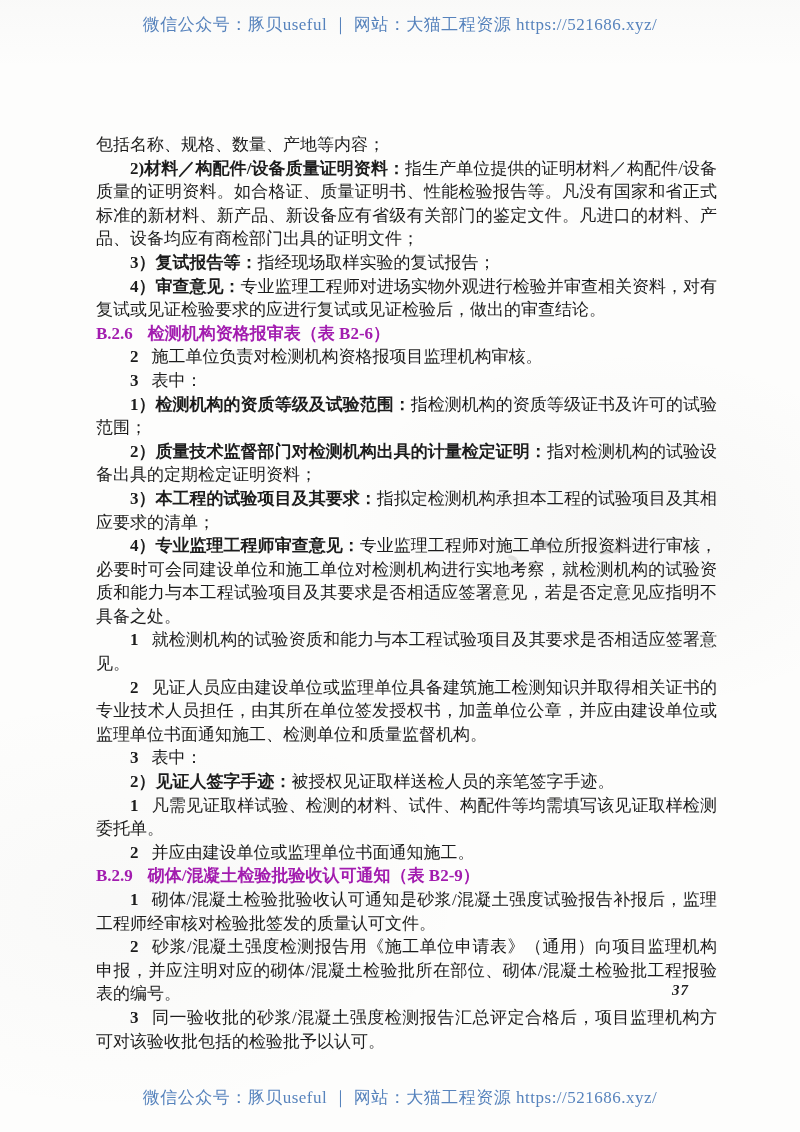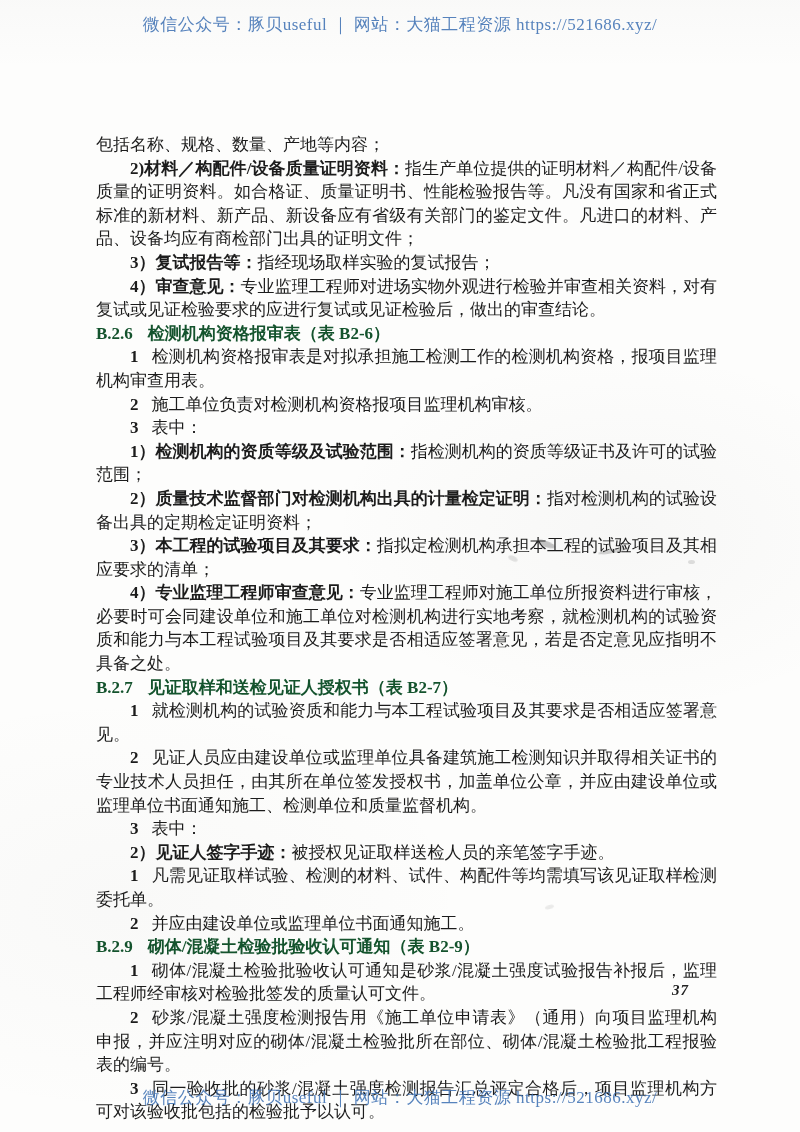--- a/index.html
+++ b/index.html
@@ -41,21 +41,21 @@
     width: 621px;
   }
   .para {
     margin: 0;
     font-size: 17px;
     line-height: 23.6px;
     color: #1c1c1c;
     text-align: justify;
   }
   .para.indent { text-indent: 2em; }
-  .para.heading { font-weight: bold; color: #14532d; }
+  .para.heading { font-weight: bold; color: #a21caf; }
   .heading-number { margin-right: 15px; }
   .item-number { font-weight: bold; margin-right: 13px; }
   .para-lead { font-weight: bold; }
   .page-number {
     position: absolute;
     left: 672px;
     top: 982px;
     font-size: 15px;
     font-weight: bold;
     color: #222;
@@ -75,28 +75,26 @@
 <div class="page">
 
   <div class="watermark top" style="color: rgb(69, 118, 182);">微信公众号：豚贝useful ｜ 网站：大猫工程资源 https://521686.xyz/</div>
 
   <div class="content">
       <p class="para"><span class="para-text">包括名称、规格、数量、产地等内容；</span></p>
       <p class="para indent"><span class="para-lead">2)材料／构配件/设备质量证明资料：</span><span class="para-text">指生产单位提供的证明材料／构配件/设备质量的证明资料。如合格证、质量证明书、性能检验报告等。凡没有国家和省正式标准的新材料、新产品、新设备应有省级有关部门的鉴定文件。凡进口的材料、产品、设备均应有商检部门出具的证明文件；</span></p>
       <p class="para indent"><span class="para-lead">3）复试报告等：</span><span class="para-text">指经现场取样实验的复试报告；</span></p>
       <p class="para indent"><span class="para-lead">4）审查意见：</span><span class="para-text">专业监理工程师对进场实物外观进行检验并审查相关资料，对有复试或见证检验要求的应进行复试或见证检验后，做出的审查结论。</span></p>
       <p class="para heading"><span class="heading-number">B.2.6</span><span class="heading-title">检测机构资格报审表（表 B2-6）</span></p>
-      <p class="para indent"><span class="item-number">1</span><span class="item-text">检测机构资格报审表是对拟承担施工检测工作的检测机构资格，报项目监理机构审查用表。</span></p>
       <p class="para indent"><span class="item-number">2</span><span class="item-text">施工单位负责对检测机构资格报项目监理机构审核。</span></p>
       <p class="para indent"><span class="item-number">3</span><span class="item-text">表中：</span></p>
       <p class="para indent"><span class="para-lead">1）检测机构的资质等级及试验范围：</span><span class="para-text">指检测机构的资质等级证书及许可的试验范围；</span></p>
       <p class="para indent"><span class="para-lead">2）质量技术监督部门对检测机构出具的计量检定证明：</span><span class="para-text">指对检测机构的试验设备出具的定期检定证明资料；</span></p>
       <p class="para indent"><span class="para-lead">3）本工程的试验项目及其要求：</span><span class="para-text">指拟定检测机构承担本工程的试验项目及其相应要求的清单；</span></p>
       <p class="para indent"><span class="para-lead">4）专业监理工程师审查意见：</span><span class="para-text">专业监理工程师对施工单位所报资料进行审核，必要时可会同建设单位和施工单位对检测机构进行实地考察，就检测机构的试验资质和能力与本工程试验项目及其要求是否相适应签署意见，若是否定意见应指明不具备之处。</span></p>
-      <p class="para heading"><span class="heading-number">B.2.7</span><span class="heading-title">见证取样和送检见证人授权书（表 B2-7）</span></p>
       <p class="para indent"><span class="item-number">1</span><span class="item-text">就检测机构的试验资质和能力与本工程试验项目及其要求是否相适应签署意见。</span></p>
       <p class="para indent"><span class="item-number">2</span><span class="item-text">见证人员应由建设单位或监理单位具备建筑施工检测知识并取得相关证书的专业技术人员担任，由其所在单位签发授权书，加盖单位公章，并应由建设单位或监理单位书面通知施工、检测单位和质量监督机构。</span></p>
       <p class="para indent"><span class="item-number">3</span><span class="item-text">表中：</span></p>
       <p class="para indent"><span class="para-lead">2）见证人签字手迹：</span><span class="para-text">被授权见证取样送检人员的亲笔签字手迹。</span></p>
       <p class="para indent"><span class="item-number">1</span><span class="item-text">凡需见证取样试验、检测的材料、试件、构配件等均需填写该见证取样检测委托单。</span></p>
       <p class="para indent"><span class="item-number">2</span><span class="item-text">并应由建设单位或监理单位书面通知施工。</span></p>
       <p class="para heading"><span class="heading-number">B.2.9</span><span class="heading-title">砌体/混凝土检验批验收认可通知（表 B2-9）</span></p>
       <p class="para indent"><span class="item-number">1</span><span class="item-text">砌体/混凝土检验批验收认可通知是砂浆/混凝土强度试验报告补报后，监理工程师经审核对检验批签发的质量认可文件。</span></p>
       <p class="para indent"><span class="item-number">2</span><span class="item-text">砂浆/混凝土强度检测报告用《施工单位申请表》（通用）向项目监理机构申报，并应注明对应的砌体/混凝土检验批所在部位、砌体/混凝土检验批工程报验表的编号。</span></p>
       <p class="para indent"><span class="item-number">3</span><span class="item-text">同一验收批的砂浆/混凝土强度检测报告汇总评定合格后，项目监理机构方可对该验收批包括的检验批予以认可。</span></p>

